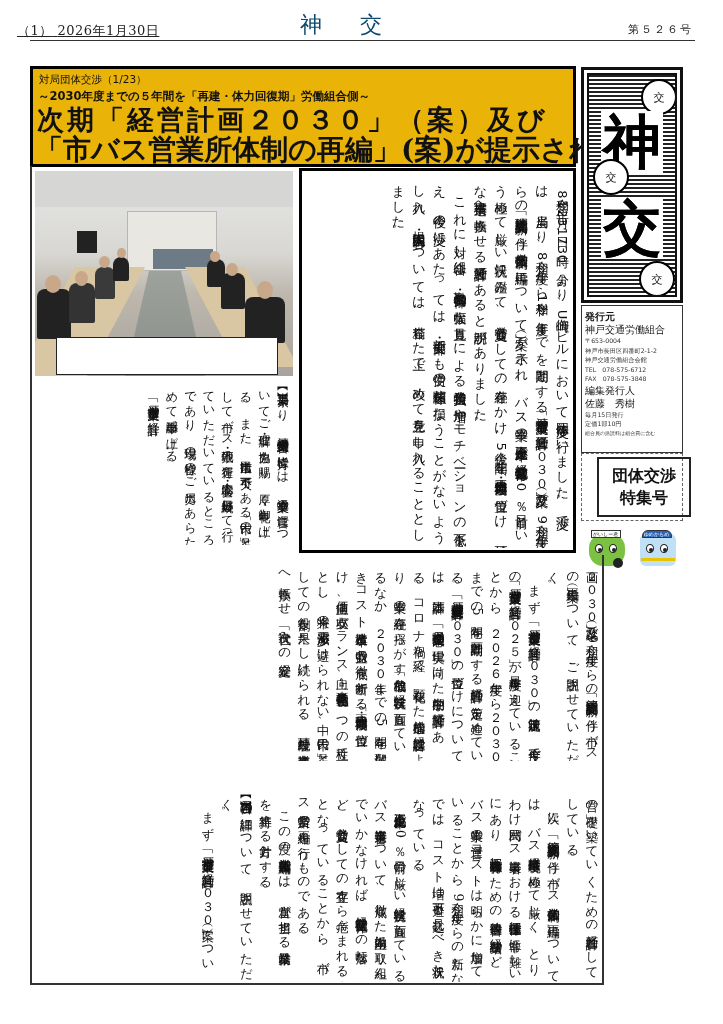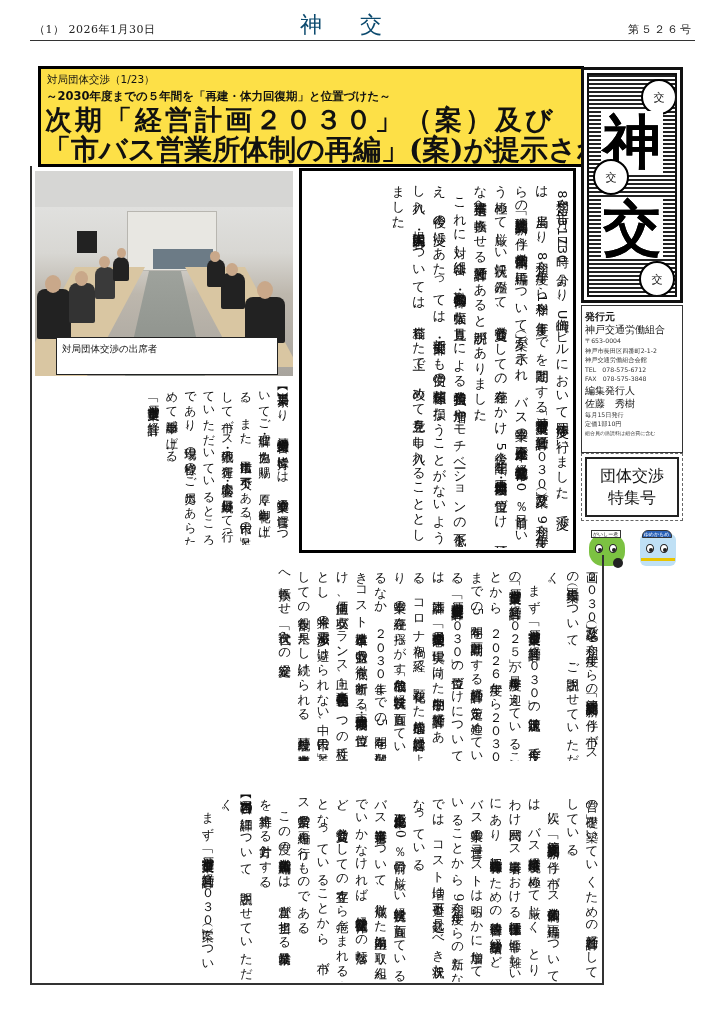--- a/index.html
+++ b/index.html
@@ -1,26 +1,26 @@
 <!DOCTYPE html>
 <html><head>
 <meta charset="utf-8">
 <style>
   * { box-sizing: border-box; margin: 0; padding: 0; }
   html, body { width: 723px; height: 1024px; background: #ffffff; overflow: hidden; }
   body { position: relative; font-family: "DejaVu Serif", "Liberation Serif", serif; color: #111; }
 
   
-  .hdr-left { position: absolute; left: 34px; top: 22px; font-size: 11px; color: #222; letter-spacing: 0.5px; }
+  .hdr-left { position: absolute; left: 17px; top: 22px; font-size: 13px; color: #222; letter-spacing: 0.5px; text-decoration: underline; }
   .hdr-title { position: absolute; left: 300px; top: 10px; font-size: 22px; letter-spacing: 38px; color: #0c4a6e; }
   .hdr-right { position: absolute; right: 30px; top: 22px; font-size: 11px; color: #222; letter-spacing: 2px; font-family: Liberation Mono, monospace; }
   .hdr-rule { position: absolute; left: 30px; top: 40px; width: 665px; height: 1px; background: #333; }
 
   
-  .headline-box { position: absolute; left: 30px; top: 66px; width: 546px; height: 101px; border: 3px solid #000; background: #fde047; margin-left: 8px; }
+  .headline-box { position: absolute; left: 30px; top: 66px; width: 546px; height: 101px; border: 3px solid #000; background: #eab308; }
   .kicker { position: absolute; left: 6px; top: 4px; font-family: "DejaVu Sans", sans-serif; font-size: 10.5px; }
   .subhead { position: absolute; left: 5px; top: 20px; font-family: "DejaVu Sans", sans-serif; font-weight: bold; font-size: 11.5px; }
   .title-line1 { position: absolute; left: 4px; top: 36px; font-weight: bold; font-size: 27px; letter-spacing: 3px; line-height: 30px; white-space: nowrap; }
   .title-line2 { position: absolute; left: 2px; top: 66px; font-weight: bold; font-size: 28px; letter-spacing: 0px; line-height: 30px; white-space: nowrap; }
 
   
   .masthead { position: absolute; left: 581px; top: 67px; width: 102px; height: 236px; border: 3px solid #111; padding: 3px; background: #fff; }
   .masthead-inner { width: 100%; height: 100%; border: 2px solid #111;
     background: repeating-linear-gradient(180deg, #222 0 2px, #fff 2px 4px);
     position: relative; overflow: hidden; }
@@ -37,21 +37,21 @@
   
   .pub-box { position: absolute; left: 581px; top: 305px; width: 102px; height: 148px; border: 1px solid #333; padding: 4px 3px; font-family: "DejaVu Sans", sans-serif; }
   .pub-box .lbl { font-weight: bold; font-size: 10px; line-height: 13px; }
   .pub-box .big { font-weight: normal; font-size: 10px; line-height: 13px; }
   .pub-box .small { font-size: 6.2px; line-height: 9.5px; color: #333; white-space: nowrap; }
   .pub-box .tiny { font-size: 5px; line-height: 8px; color: #333; white-space: nowrap; }
 
   
   .special-wrap { position: absolute; left: 581px; top: 453px; width: 102px; height: 68px; border: 1px dashed #666; padding: 3px; }
   .special { width: 100%; height: 100%; border: 2px solid #222; display: flex; flex-direction: column; align-items: center; justify-content: center;
-    font-family: "DejaVu Sans", sans-serif; font-weight: normal; font-size: 16px; line-height: 22px; }
+    font-family: "DejaVu Sans", sans-serif; font-weight: bold; font-size: 16px; line-height: 22px; margin-left: 12px; }
 
   
   .mascots { position: absolute; left: 581px; top: 523px; width: 102px; height: 52px; display: flex; justify-content: space-around; align-items: center; }
   .mascot { width: 40px; height: 38px; position: relative; }
   .mascot .body { position: absolute; inset: 4px 2px 2px 2px; border-radius: 14px; }
   .mascot.green .body { background: #7cc242; }
   .mascot.blue .body { background: #bfe0f5; border-radius: 6px; }
   .mascot .eye { position: absolute; width: 8px; height: 9px; background: #fff; border: 1px solid #222; border-radius: 50%; top: 14px; }
   .mascot .eye::after { content: ""; position: absolute; width: 4px; height: 4px; background: #222; border-radius: 50%; left: 2px; top: 3px; }
   .mascot .eye.l { left: 8px; } .mascot .eye.r { left: 22px; }
@@ -100,21 +100,21 @@
 <div class="hdr-left">
   <span>（1）</span>
   <span>2026年1月30日</span>
 </div>
 <div class="hdr-title">神交</div>
 <div class="hdr-right">第５２６号</div>
 <div class="hdr-rule"></div>
 
 <div class="headline-box">
   <div class="kicker">対局団体交渉（1/23）</div>
-  <div class="subhead">～2030年度までの５年間を「再建・体力回復期」と位置づけた～</div>
+  <div class="subhead">～2030年度までの５年間を「再建・体力回復期」労働組合側～</div>
   <div class="title-line1">次期「経営計画２０３０」（案）及び</div>
   <div class="title-line2">「市バス営業所体制の再編」(案)が提示される</div>
 </div>
 
 <div class="masthead">
   <div class="masthead-inner">
     <div class="emblem e1">交</div>
     <div class="mh-char c1">神</div>
     <div class="emblem e2">交</div>
     <div class="mh-char c2">交</div>
@@ -180,21 +180,20 @@
   <div class="head" style="left:82px;top:77px;width:9px;height:10px;"></div>
 
   <div class="person" style="left:210px;top:126px;width:40px;height:46px;"></div>
   <div class="head" style="left:222px;top:110px;width:16px;height:18px;"></div>
   <div class="person" style="left:186px;top:102px;width:24px;height:36px;"></div>
   <div class="head" style="left:191px;top:92px;width:12px;height:13px;"></div>
   <div class="person" style="left:172px;top:88px;width:18px;height:28px;"></div>
   <div class="head" style="left:175px;top:80px;width:10px;height:11px;"></div>
 </div>
 <div class="caption">
-  <div>対局団体交渉の出席者</div>
 </div>
 
 <div class="lead-box"></div>
 <div class="vt lead-text">
   <p>令和8年1月23日17時30分より、御崎Uビルにおいて団体交渉を行いました。交渉では、当局より、令和8年度から令和12年度までを期間とする「神戸市営交通事業　経営計画２０３０」（案）及び、令和9年度からの「管理委託契約更新に伴う営業所体制の再編について」（案）が示され、バス事業の資金不足比率が経営健全化基準の20％目前という極めて厳しい状況に鑑みて、公営交通としての存続をかけ、今後5年間を「再建・体力回復期」と位置づけ、持続可能な事業構造へ転換させる経営計画であると説明がありました。</p>
   <p>これに対し組合は、勤務・労働条件の大幅な見直しによる業務負担の増加やモチベーションの低下を訴え、今後の交渉にあたっては、部会・支部でも労使の信頼関係を損なうことがないよう申し入れ、提案・説明内容については、精査した上で、改めて意見を申し入れることとしました。</p>
 </div>
 
 <div class="upper-frame"></div>
 <div class="vt serif topleft-text">

